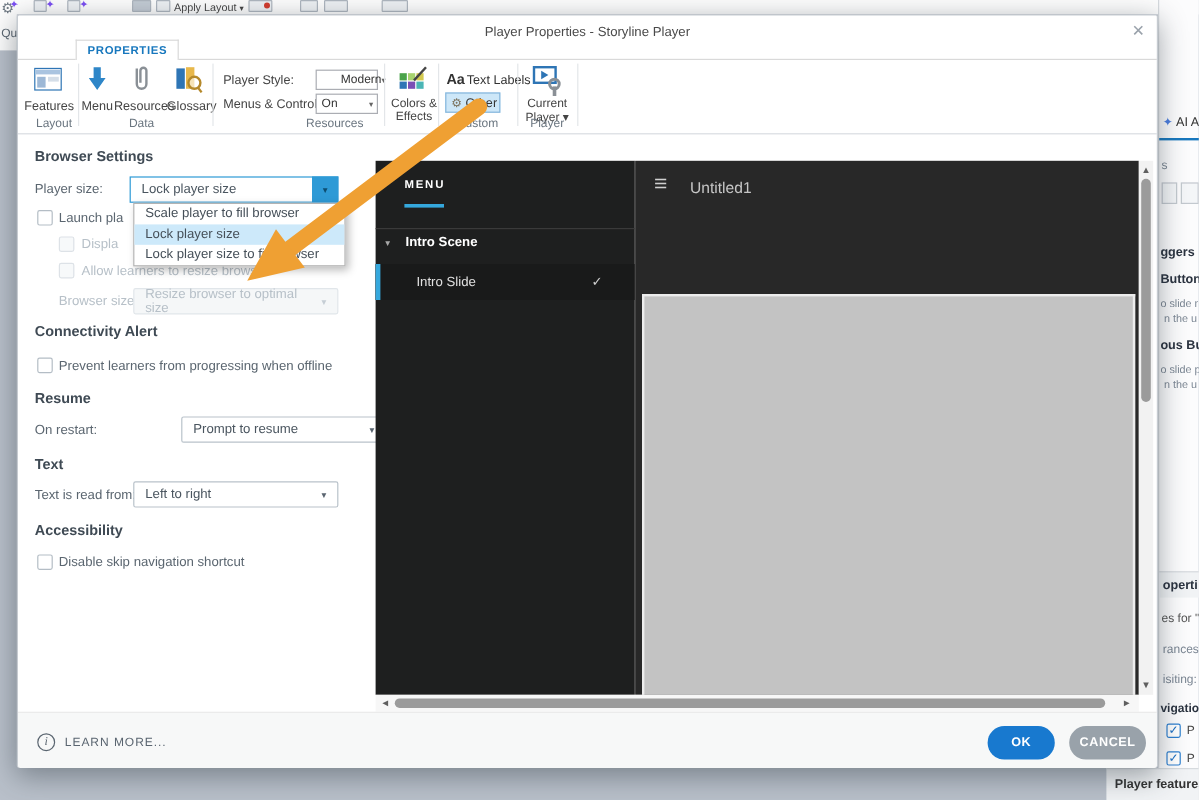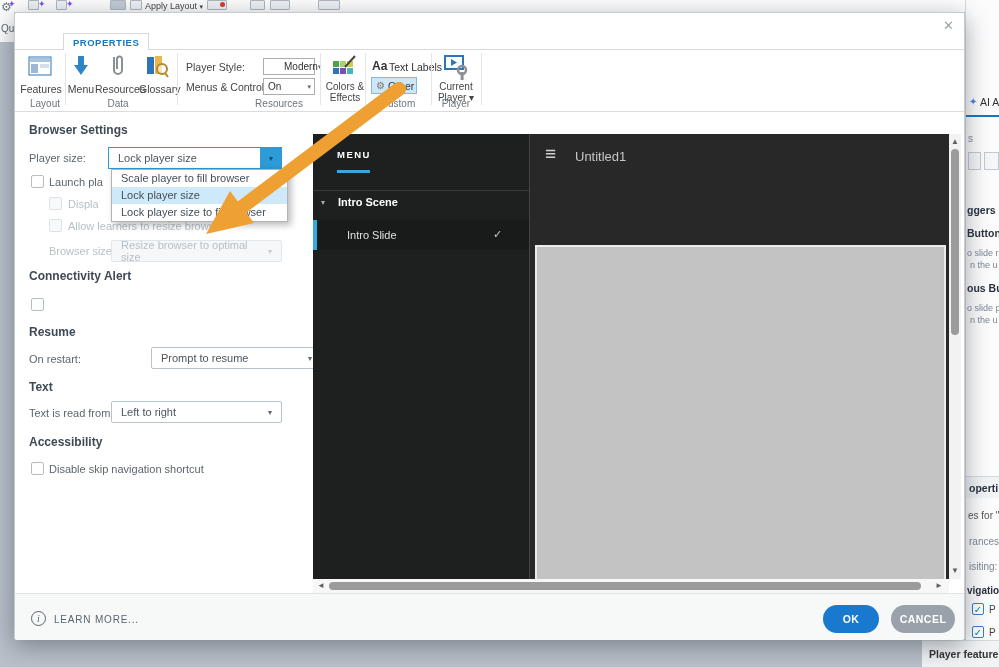--- a/index.html
+++ b/index.html
@@ -127,20 +127,21 @@
     <div class="bluecb" style="left:6px;top:603px;">✓</div>
     <span class="frag" style="left:23px;top:604px;font-size:10px;color:#444;">P</span>
     <div class="bluecb" style="left:6px;top:626px;">✓</div>
     <span class="frag" style="left:23px;top:627px;font-size:10px;color:#444;">P</span>
   </div>
   <div class="abs" style="left:922px;top:640px;width:77px;height:27px;background:#f1f3f5;border-top:1px solid #d6dade;">
     <span class="abs" style="left:7px;top:7px;font-size:10.5px;font-weight:bold;color:#333;white-space:nowrap;">Player features</span>
   </div>
 
   <div class="dialog">
+    <div class="dlg-title">Player Properties - Storyline Player</div>
     <div class="close-x">✕</div>
 
     <div class="tab">PROPERTIES</div>
     <div class="tabline"></div>
 
     <div class="abs" style="left:13px;top:43px;">
       <svg width="24" height="20">
           <rect x="1" y="1" width="22" height="18" fill="#fff" stroke="#2e75b5"></rect>
           <rect x="2" y="2" width="20" height="4" fill="#aac4e0"></rect>
           <rect x="3" y="8" width="7" height="9" fill="#9db8d6"></rect>
@@ -248,20 +249,21 @@
     </div>
 
     <div class="popup">
       <div class="item">Scale player to fill browser</div>
       <div class="item sel">Lock player size</div>
       <div class="item">Lock player size to fit browser</div>
     </div>
 
     <div class="h1" style="left:14px;top:256px;">Connectivity Alert</div>
     <div class="cb" style="left:16px;top:285px;"></div>
+    <div class="lbl" style="left:34px;top:286px;">Prevent learners from progressing when offline</div>
 
     <div class="h1" style="left:14px;top:312px;">Resume</div>
     <div class="lbl" style="left:14px;top:340px;">On restart:</div>
     <div class="combo" style="left:96px;top:334px;margin-left:40px;">
       <span>Prompt to resume</span>
       <span class="car">▾</span>
     </div>
 
     <div class="h1" style="left:14px;top:367px;">Text</div>
     <div class="lbl" style="left:14px;top:394px;">Text is read from:</div>

